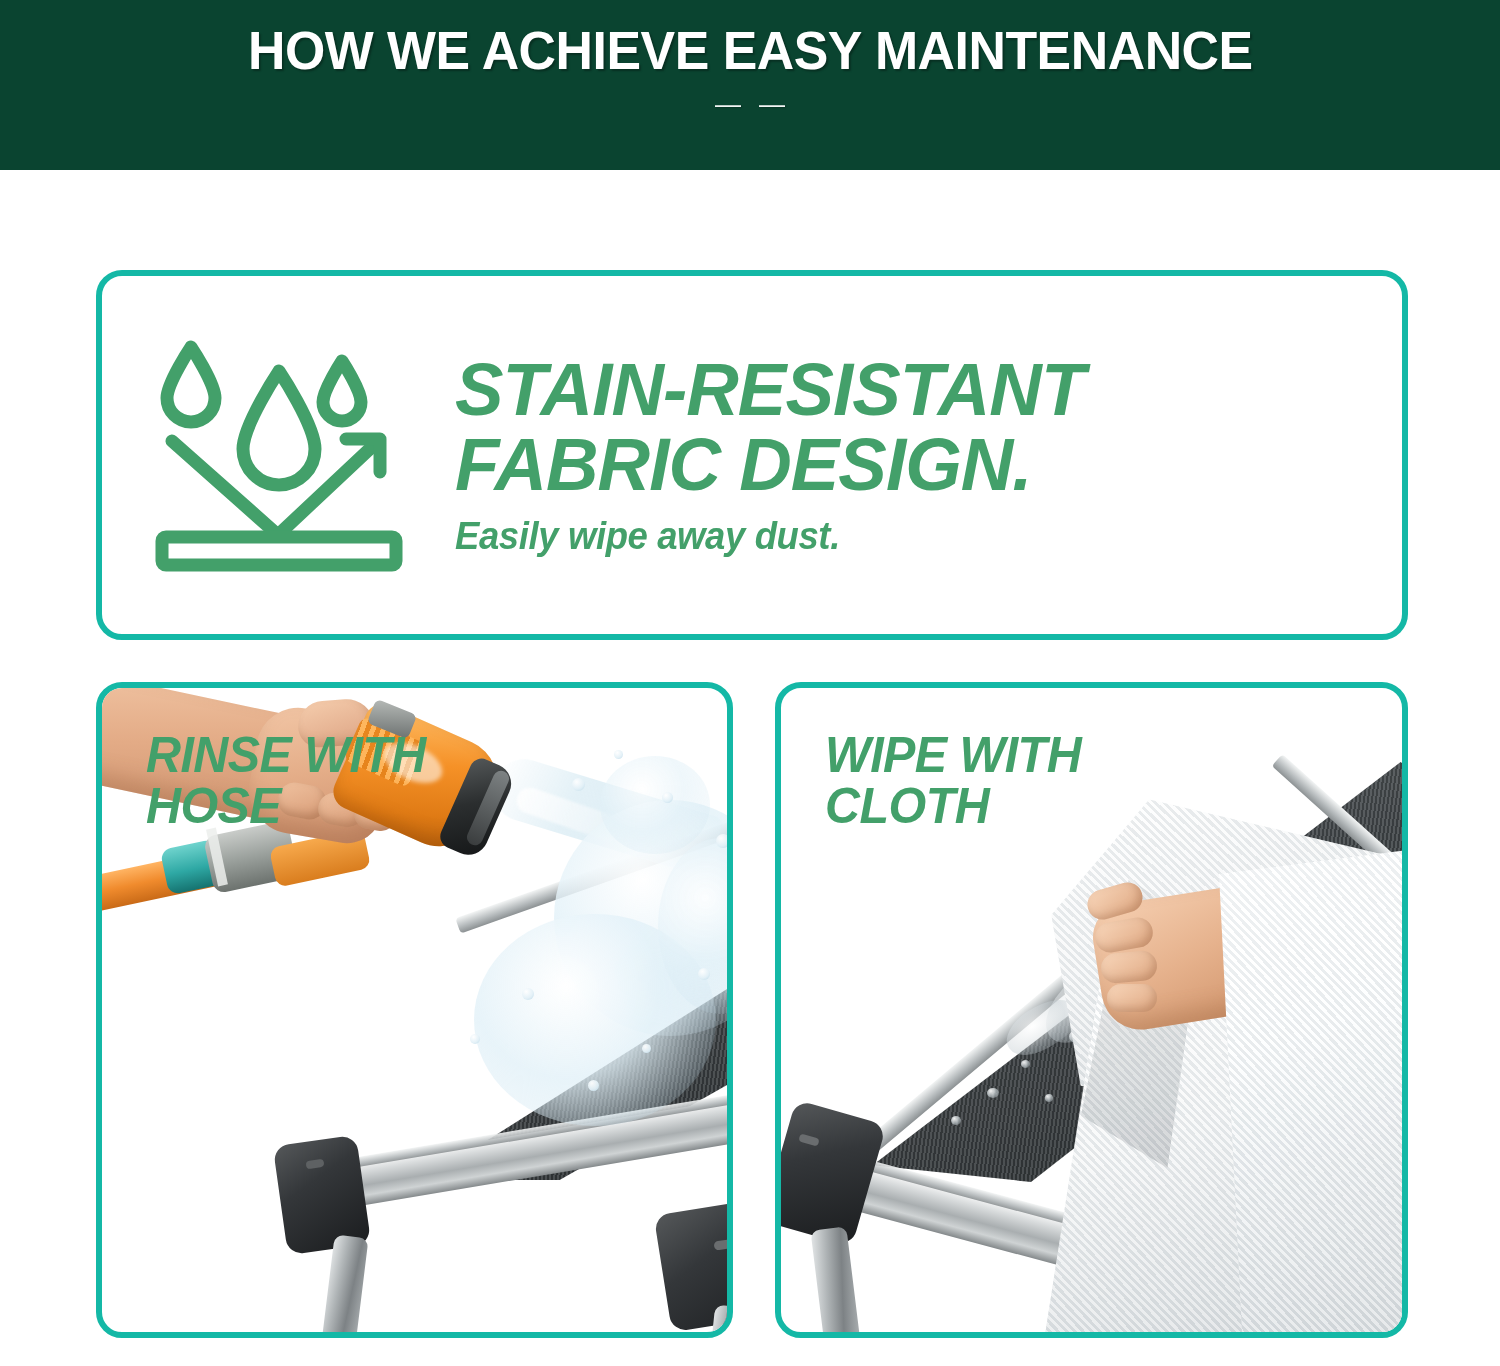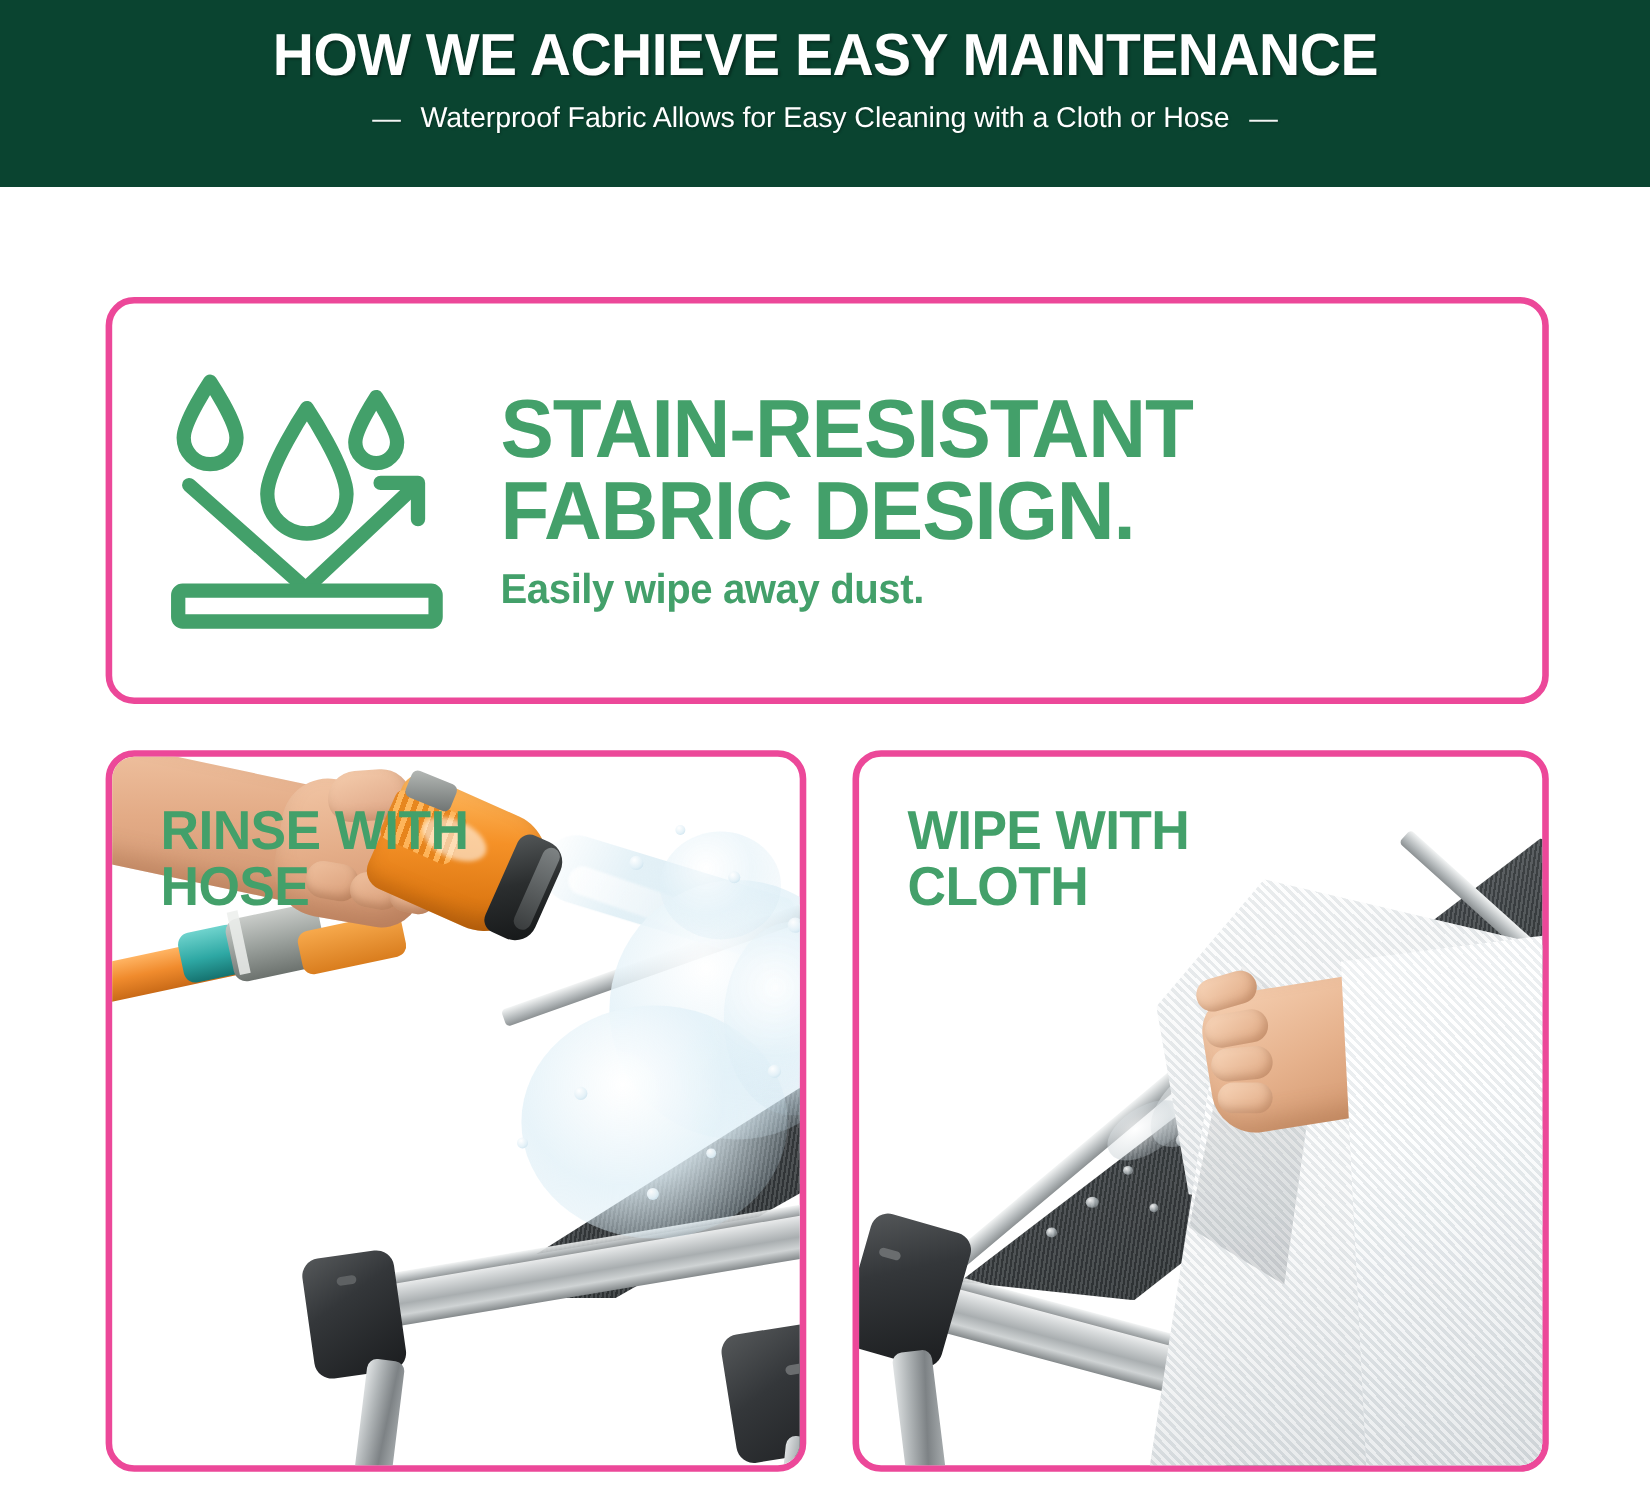--- a/index.html
+++ b/index.html
@@ -39,23 +39,24 @@
     white-space:nowrap;
     display:flex; align-items:center; gap:18px;
     text-shadow:1px 1px 2px rgba(0,0,0,.25);
   }
   .dash{ font-size:26px; line-height:1; opacity:.95; }
 
   
   .card{
     position:absolute;
     background:#ffffff;
-    border:6px solid #ec4899;
+    border:6px solid #14b8a6;
     border-radius:26px;
     overflow:hidden;
+    font-style:italic;
   }
   #card-top{ left:96px; top:270px; width:1312px; height:370px; }
   #card-hose{ left:96px; top:682px; width:637px; height:656px; }
   #card-cloth{ left:775px; top:682px; width:633px; height:656px; }
 
   
   .top-inner{
     display:flex; align-items:center; height:100%;
     padding-left:48px;
   }
@@ -307,21 +308,20 @@
     background:radial-gradient(ellipse at 40% 36%,rgba(255,255,255,.8) 0%,rgba(190,200,205,.42) 55%,rgba(120,130,135,0) 100%);
   }
 </style>
 </head>
 <body>
 
 <div class="banner">
   <div class="banner-title">HOW WE ACHIEVE EASY MAINTENANCE</div>
   <div class="banner-sub">
     <span class="dash">—</span>
-    <span>Waterproof Fabric Allows for Easy Cleaning with a Cloth or Hose</span>
     <span class="dash">—</span>
   </div>
 </div>
 
 <div class="card" id="card-top">
   <div class="top-inner">
     <div class="repel-icon">
       <svg viewBox="0 0 260 248" width="260" height="248" fill="none" stroke="#43a06a" stroke-width="13" stroke-linecap="round" stroke-linejoin="round">
 
         <path d="M41 18 C41 18 17 54 17 69 a24 24 0 0 0 48 0 C65 54 41 18 41 18 Z"></path>

